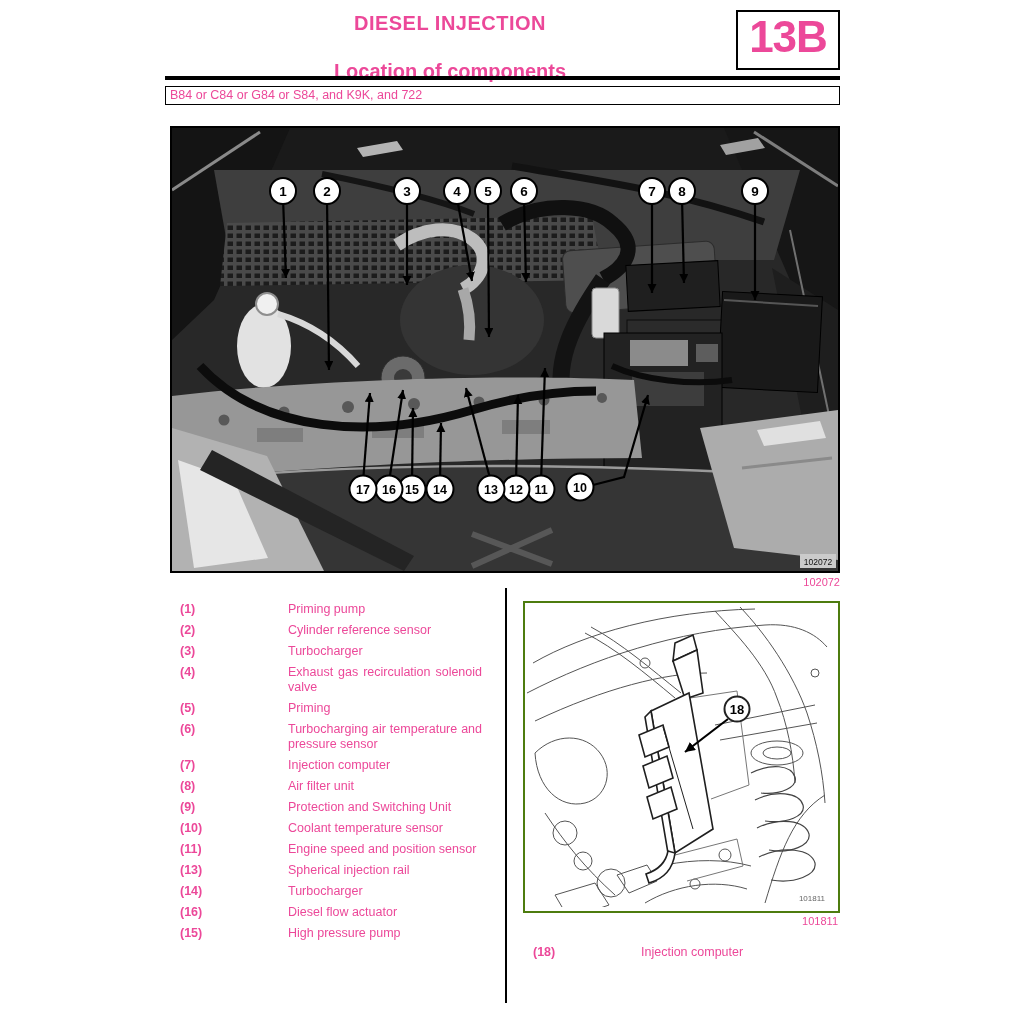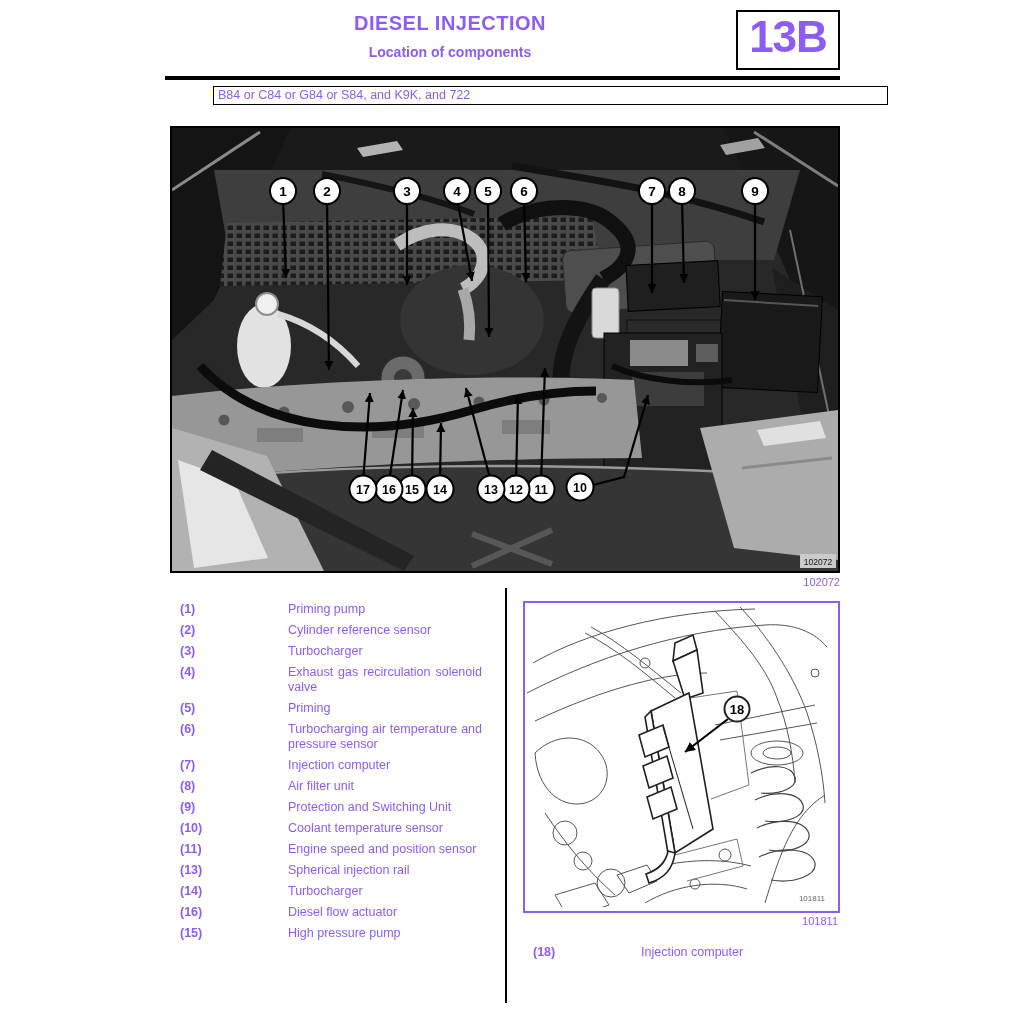--- a/index.html
+++ b/index.html
@@ -1,34 +1,34 @@
 <!DOCTYPE html>
 <html><head>
 <meta charset="utf-8">
 <style>
   html,body{margin:0;padding:0;background:#ffffff;}
   .page{position:relative;width:1024px;height:1024px;background:#fff;overflow:hidden;
-        font-family:"Liberation Sans","DejaVu Sans",sans-serif;color:#8b5cf6;}
+        font-family:"Liberation Sans","DejaVu Sans",sans-serif;color:#ec4899;}
   .abs{position:absolute;}
 
   
   .titleblock{left:165px;top:12px;width:570px;text-align:center;}
   .ptitle{font-size:20px;font-weight:bold;letter-spacing:.5px;}
-  .psub{font-size:14px;font-weight:bold;margin-top:9px;}
+  .psub{font-size:20px;font-weight:bold;margin-top:25px;}
   .secbox{left:736px;top:10px;width:104px;height:60px;border:2px solid #000;
           box-sizing:border-box;display:flex;justify-content:center;}
   .seccode{font-size:44px;font-weight:bold;letter-spacing:-1px;}
   .hrule{left:165px;top:76px;width:675px;height:4px;background:#000;}
   .appbar{left:165px;top:86px;width:675px;height:19px;border:1px solid #000;
-          box-sizing:border-box;font-size:12.5px;line-height:17px;padding-left:4px;margin-left:48px;}
+          box-sizing:border-box;font-size:12.5px;line-height:17px;padding-left:4px;}
 
   
   .photo{left:170px;top:126px;width:666px;height:443px;border:2px solid #000;background:#262626;}
   .photoref{left:640px;top:576px;width:200px;text-align:right;font-size:11px;}
-  .drawing{left:523px;top:601px;width:313px;height:308px;border:2px solid #8b5cf6;background:#fff;}
+  .drawing{left:523px;top:601px;width:313px;height:308px;border:2px solid #4d7c0f;background:#fff;}
   .drawref{left:640px;top:915px;width:198px;text-align:right;font-size:11px;}
 
   
   .legend{left:180px;top:602px;width:302px;}
   .lrow{display:flex;margin-bottom:6px;font-size:12.5px;line-height:15px;}
   .lnum{width:108px;font-weight:bold;flex:none;}
   .llab{width:194px;text-align:justify;}
   .divider{left:505px;top:588px;width:1.5px;height:415px;background:#000;}
   .legend18{left:533px;top:945px;width:302px;}
 

